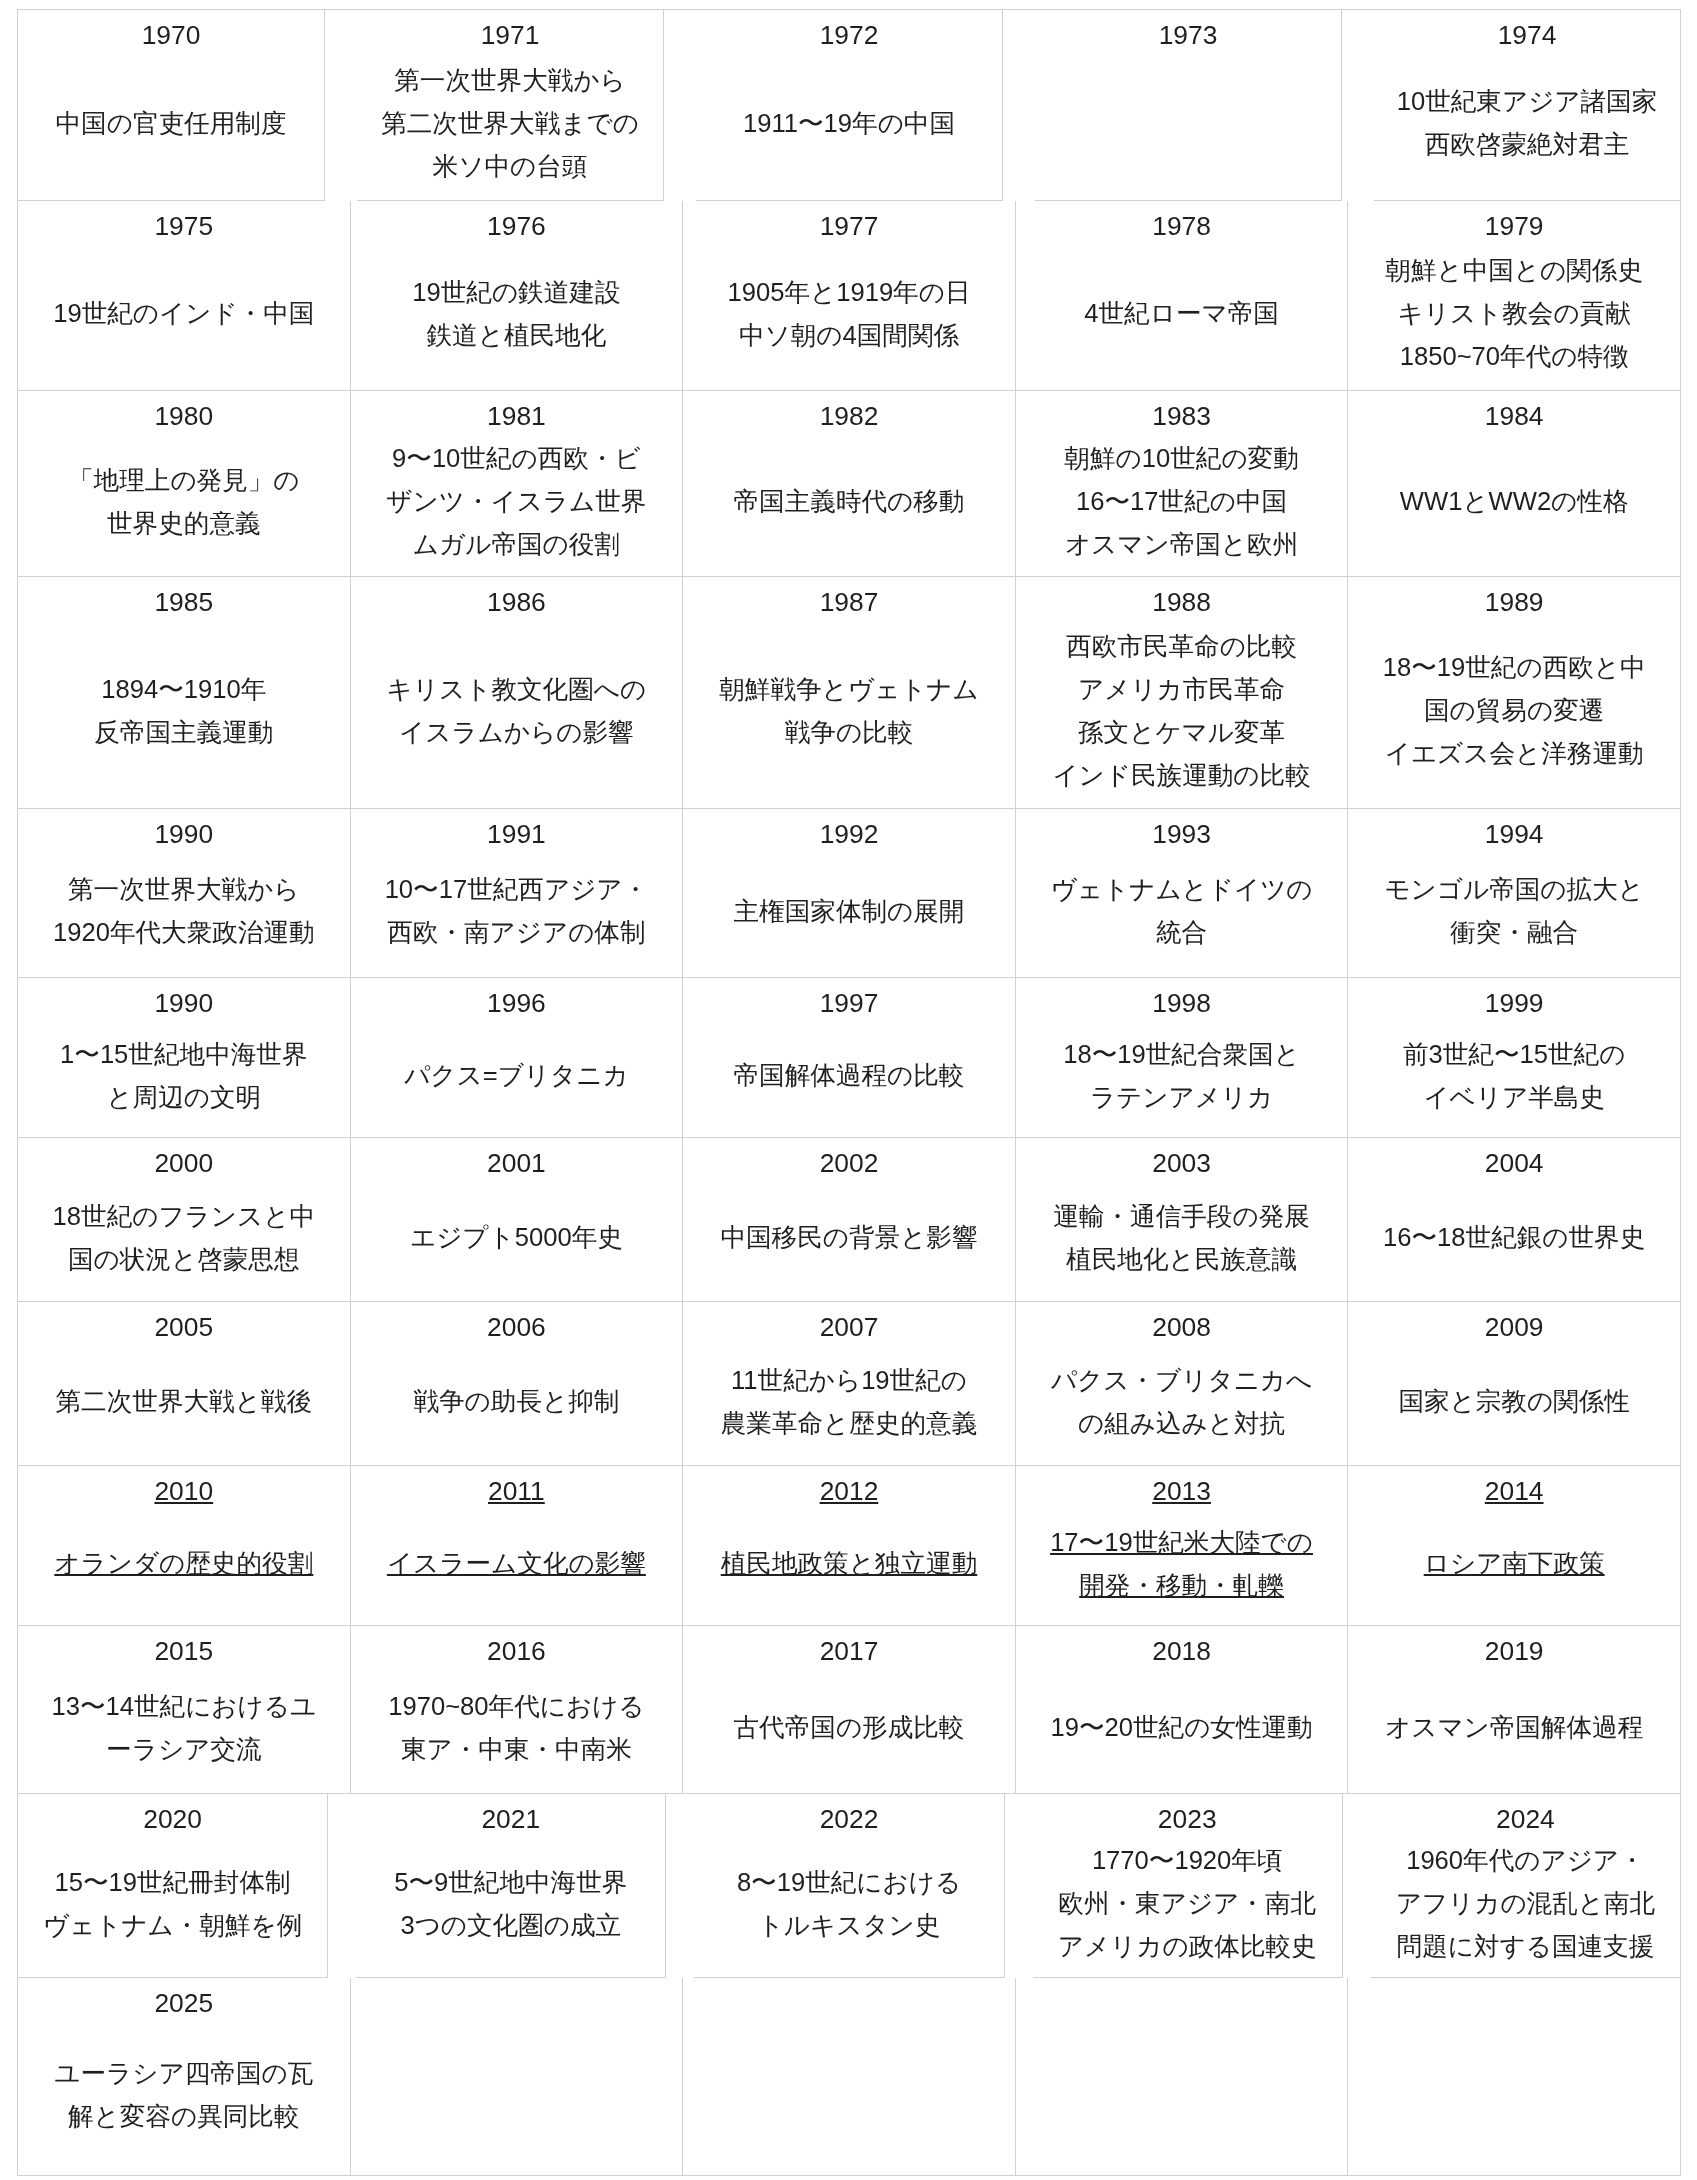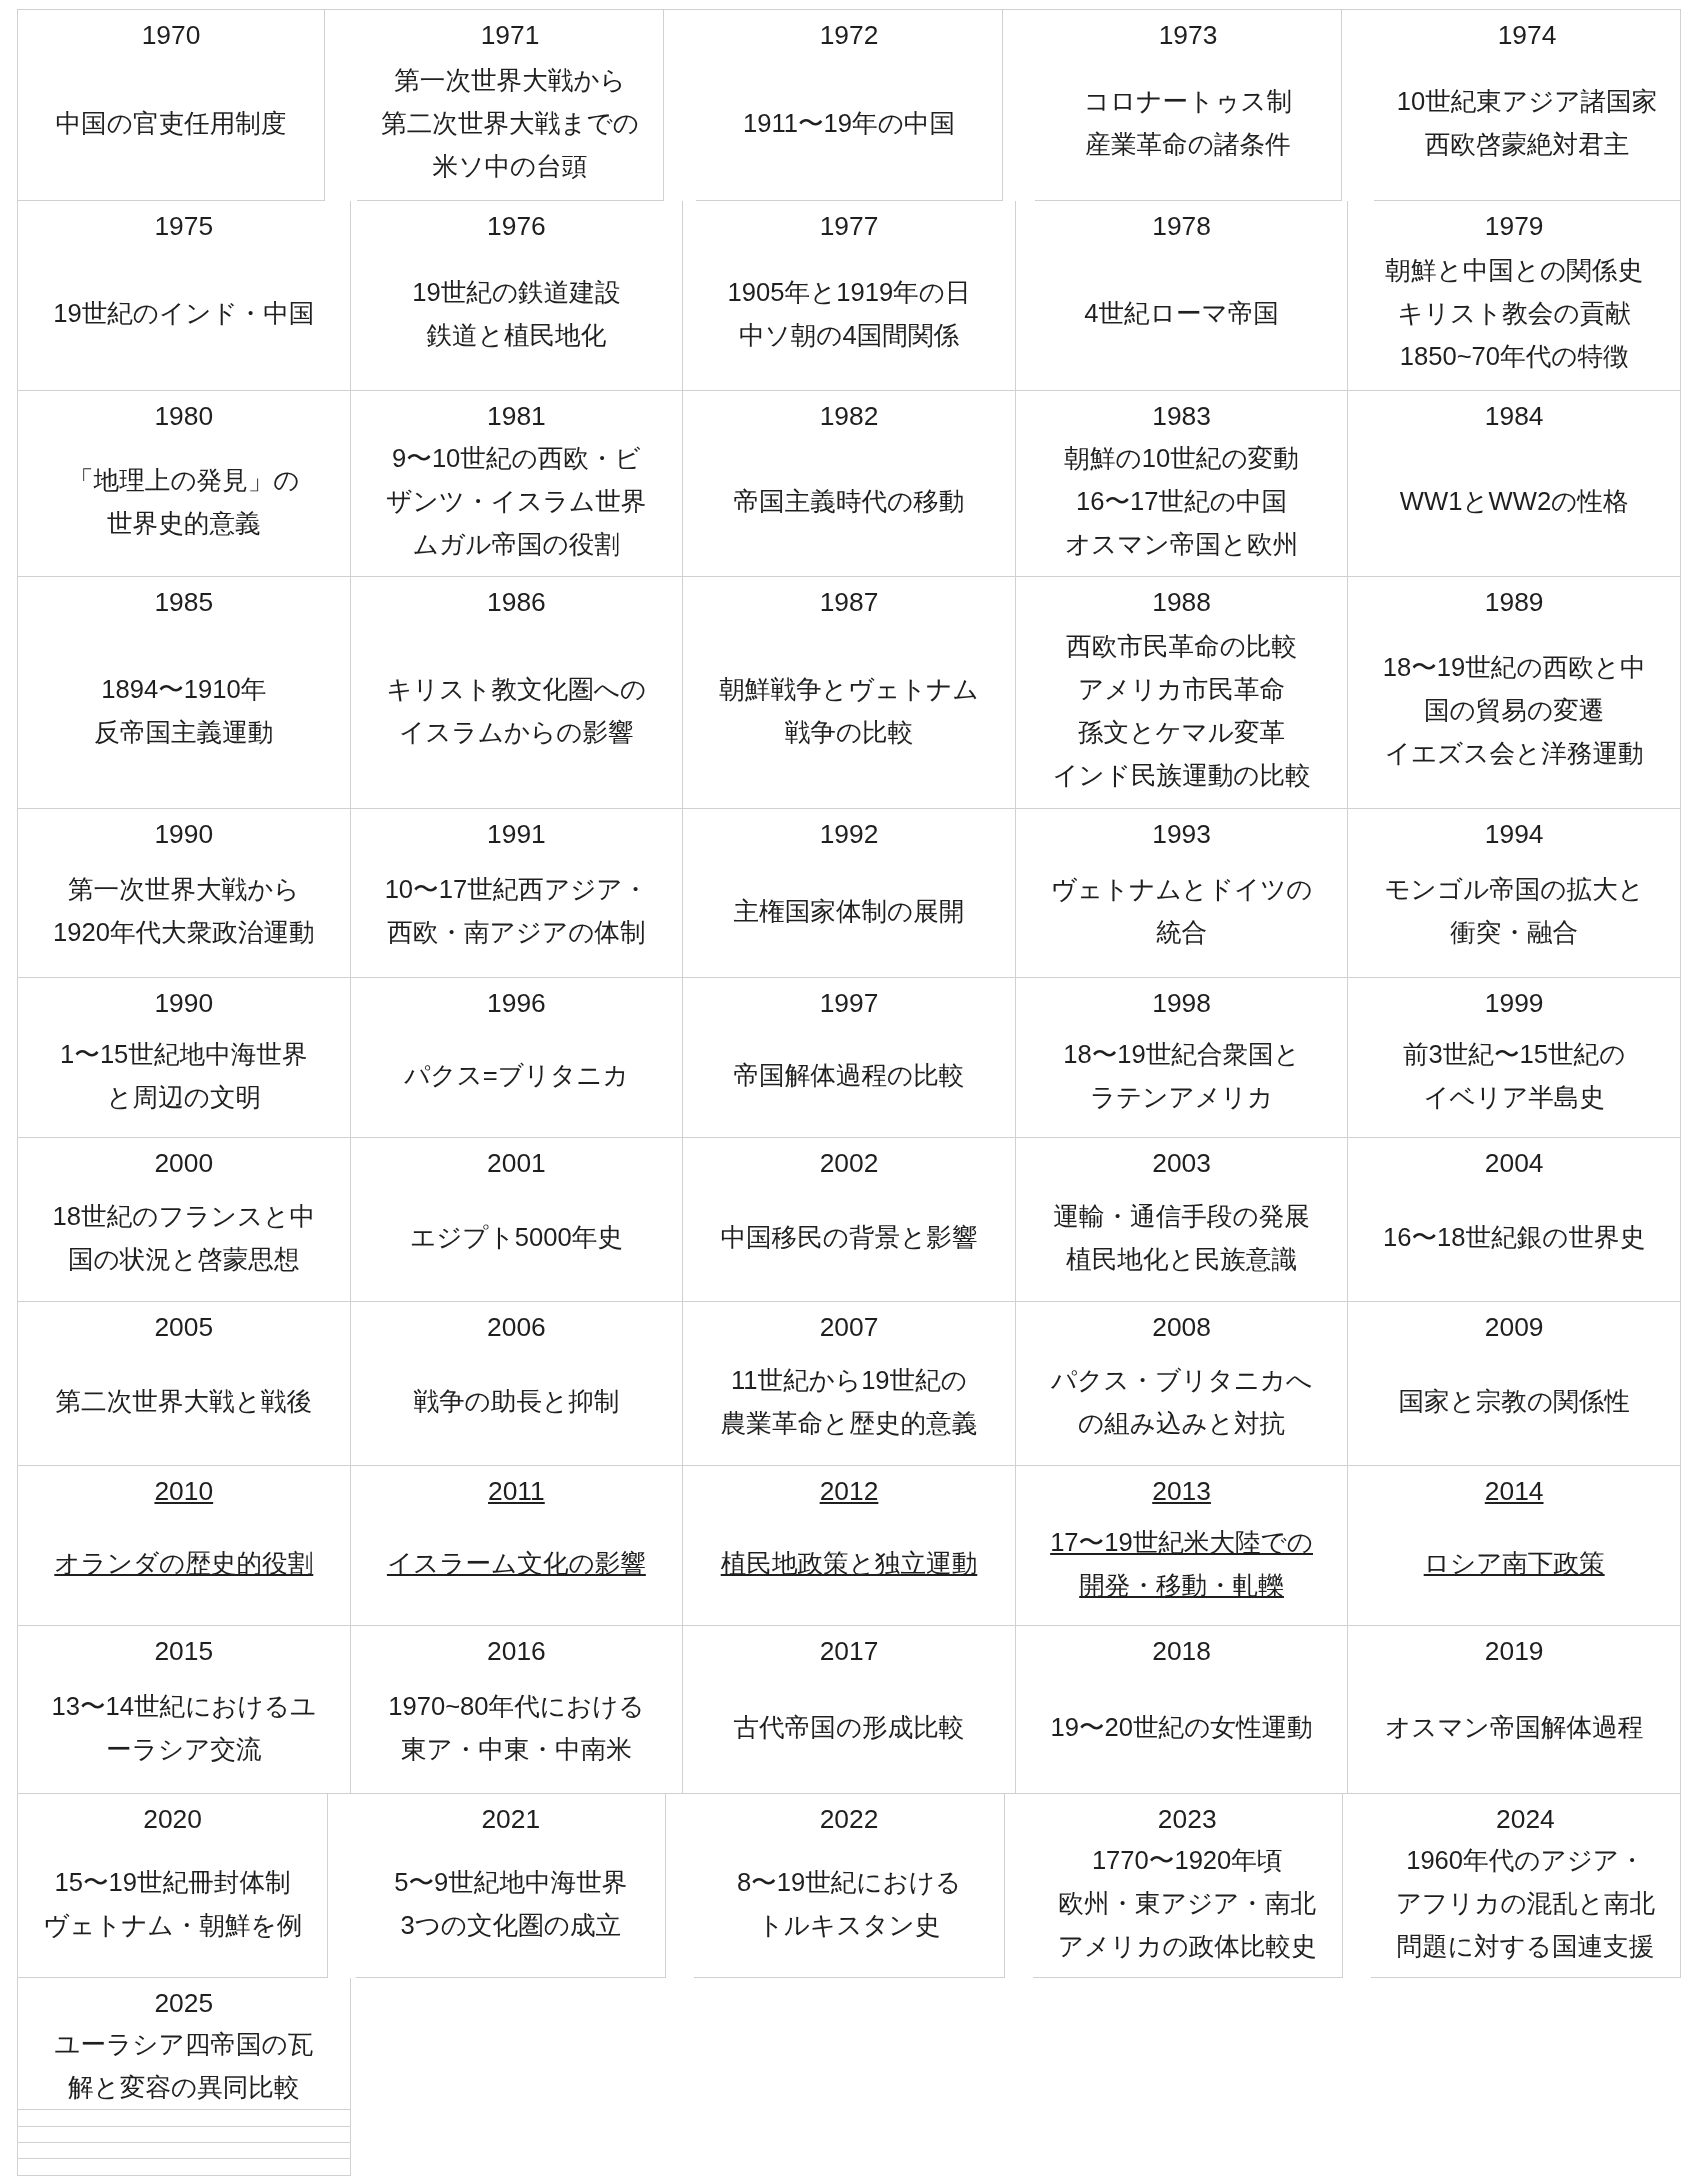--- a/index.html
+++ b/index.html
@@ -26,21 +26,21 @@
   .row:nth-child(2)  { height: 190px; }
   .row:nth-child(3)  { height: 186px; }
   .row:nth-child(4)  { height: 232px; }
   .row:nth-child(5)  { height: 169px; }
   .row:nth-child(6)  { height: 160px; }
   .row:nth-child(7)  { height: 164px; }
   .row:nth-child(8)  { height: 164px; }
   .row:nth-child(9)  { height: 160px; text-decoration: underline; }
   .row:nth-child(10) { height: 168px; }
   .row:nth-child(11) { height: 184px; gap: 28px; }
-  .row:nth-child(12) { height: 198px; flex-direction: column; }
+  .row:nth-child(12) { height: 198px; }
   .cell {
     width: 20%;
     box-sizing: border-box;
     border-right: 1.7px solid var(--border, #d0d0d0);
     border-bottom: 1.7px solid var(--border, #d0d0d0);
     display: flex;
     flex-direction: column;
     padding: 6.8px 5.1px 8.5px 5.1px;
     overflow: hidden;
   }
@@ -83,24 +83,20 @@
           </div>
         </div>
         <div class="cell">
           <div class="year">1972</div>
           <div class="topic">
             <div class="topic-line">1911〜19年の中国</div>
           </div>
         </div>
         <div class="cell">
           <div class="year">1973</div>
-          <div class="topic">
-            <div class="topic-line">コロナートゥス制</div>
-            <div class="topic-line">産業革命の諸条件</div>
-          </div>
         </div>
         <div class="cell">
           <div class="year">1974</div>
           <div class="topic">
             <div class="topic-line">10世紀東アジア諸国家</div>
             <div class="topic-line">西欧啓蒙絶対君主</div>
           </div>
         </div>
       </div>
       <div class="row">

